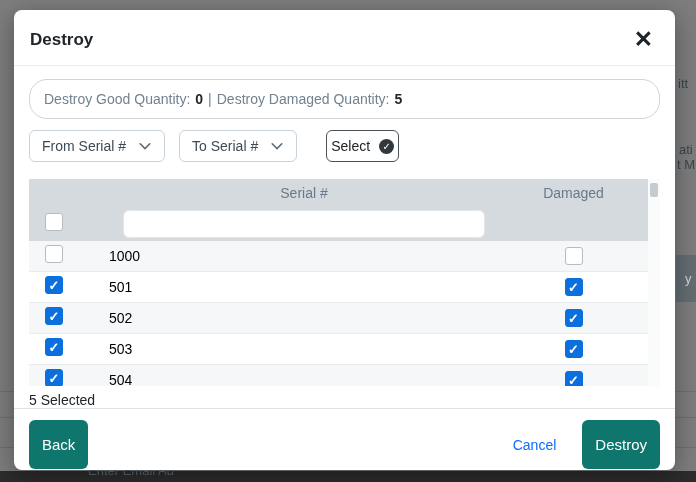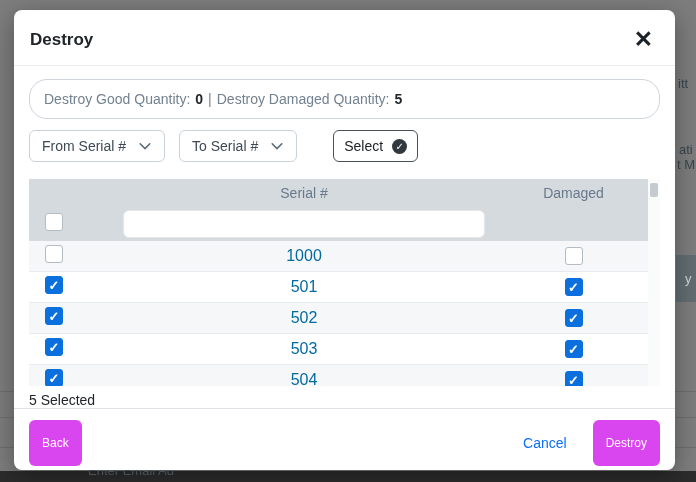--- a/index.html
+++ b/index.html
@@ -49,42 +49,42 @@
 
   .controls { display:flex; align-items:flex-start; gap:14px; margin-top:11px; }
   .select-box {
     display:inline-flex; align-items:center; gap:12px;
     border:1px solid #c9d2d9; border-radius:6px; background:#fff;
     padding:7px 12px; font-size:14px; color:#3e4a55; cursor:pointer;
   }
   .select-btn {
     display:inline-flex; align-items:center; gap:9px;
     border:1px solid #4a5258; border-radius:6px; background:#fff;
-    padding:7px 10px; font-size:14px; color:#212529; cursor:pointer; margin-left:22px;
+    padding:7px 4px; font-size:14px; color:#212529; cursor:pointer; margin-left:15px;
   }
   .check-circle {
     width:15px; height:15px; border-radius:50%; background:#31393f;
     color:#fff; font-size:10px; line-height:15px; text-align:center; display:inline-block;
   }
 
   
   .table-wrap { position:relative; margin-top:17px; width:631px; height:207px; overflow:hidden; }
   .grid { width:619px; }
   .grid-row { display:grid; grid-template-columns:80px 390px 149px; align-items:center; }
   .head-row { background:#d4dade; height:27px; }
   .head-cell { font-size:14px; color:#69798b; text-align:center; }
   .filter-row { background:#d4dade; height:35px; }
   .filter-input {
     width:362px; height:28px; margin:0 auto; display:block;
     border:1px solid #e3e7ea; border-radius:6px; background:#fff;
     font-size:14px; padding:0 10px; outline:none;
   }
   .data-row { height:31px; border-bottom:1px solid #e8ebee; background:#fff; }
   .data-row:nth-child(odd) { background:#f6f7f8; }
-  .serial { font-size:16px; color:#0369a1; text-align:center; }
+  .serial { font-size:14px; color:#000000; }
   .cell-left { padding-left:16px; }
   .cell-center { display:flex; justify-content:center; }
 
   .checkbox {
     width:18px; height:18px; border:1.5px solid #b3bcc3; border-radius:3px;
     background:#fff; display:inline-block; cursor:pointer; position:relative;
   }
   .checkbox.checked { background:#0b6fde; border-color:#0b6fde; }
   .checkbox.checked::after {
     content:"✓"; color:#fff; font-size:13px; font-weight:bold;
@@ -95,22 +95,22 @@
   .thumb { position:absolute; left:2px; top:4px; width:8px; height:14px; background:#c6cbd0; border-radius:2px; }
 
   .selection-status { font-size:14px; color:#212529; margin-top:6px; }
 
   
   .modal-footer {
     border-top:1px solid #dee2e6; padding:11px 15px;
     display:flex; align-items:center;
   }
   .btn-primary {
-    background:#d946ef; color:#fff; border:none; border-radius:6px;
-    font-size:12px; padding:16px 13px; cursor:pointer;
+    background:#0f766e; color:#fff; border:none; border-radius:6px;
+    font-size:15px; padding:16px 13px; cursor:pointer;
   }
   .spacer { flex:1; }
   .link-cancel {
     background:none; border:none; color:#0d6efd; font-size:14px; cursor:pointer; margin-right:26px;
   }
 </style>
 </head>
 <body>
 
 <div class="backdrop">

